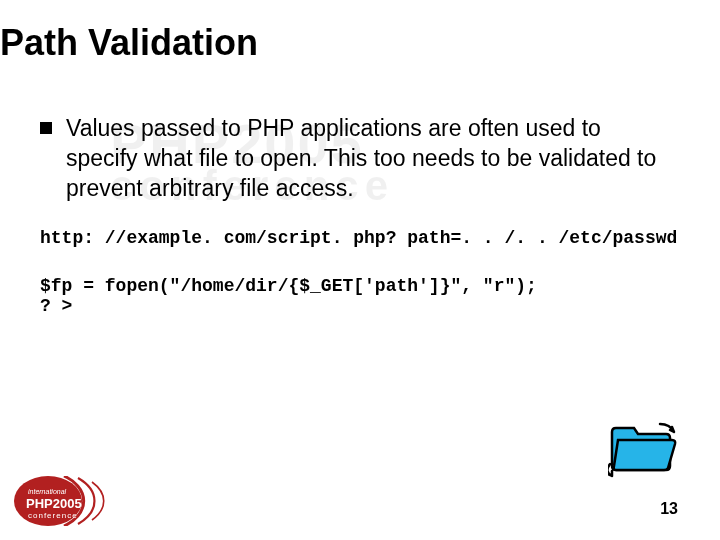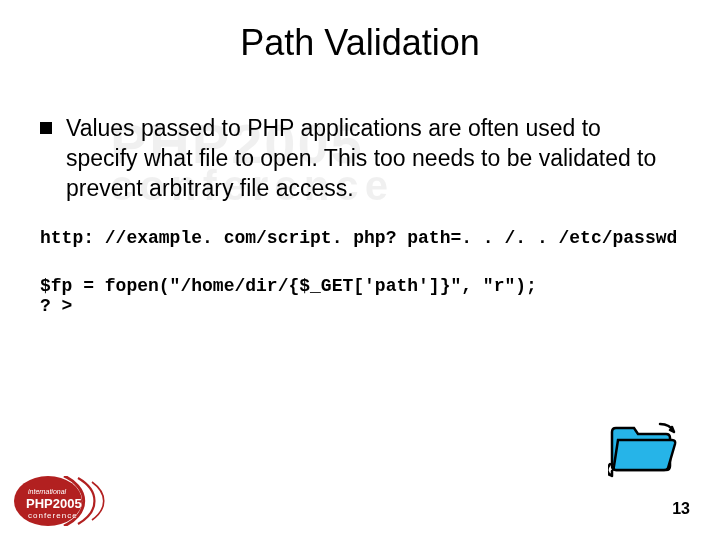--- a/index.html
+++ b/index.html
@@ -17,23 +17,23 @@
     font-size: 56px;
     font-weight: bold;
     color: rgba(0,0,0,0.06);
     letter-spacing: 2px;
     line-height: 0.85;
     pointer-events: none;
     user-select: none;
   }
   .watermark .wm2 { font-size: 42px; letter-spacing: 6px; }
   .title {
-    text-align: center;
+    text-align: left;
     font-size: 36px;
-    font-weight: normal;
+    font-weight: bold;
     padding-top: 22px;
     color: #000;
   }
   .content {
     padding: 50px 52px 0 40px;
   }
   .bullet-row {
     display: flex;
     align-items: flex-start;
     margin-bottom: 24px;
@@ -64,21 +64,21 @@
   }
   .folder-icon {
     position: absolute;
     right: 38px;
     bottom: 62px;
     width: 74px;
     height: 60px;
   }
   .page-number {
     position: absolute;
-    right: 30px;
+    right: 42px;
     bottom: 22px;
     font-size: 16px;
     font-weight: bold;
     color: #000;
   }
   .logo {
     position: absolute;
     left: 14px;
     bottom: 14px;
     width: 130px;

